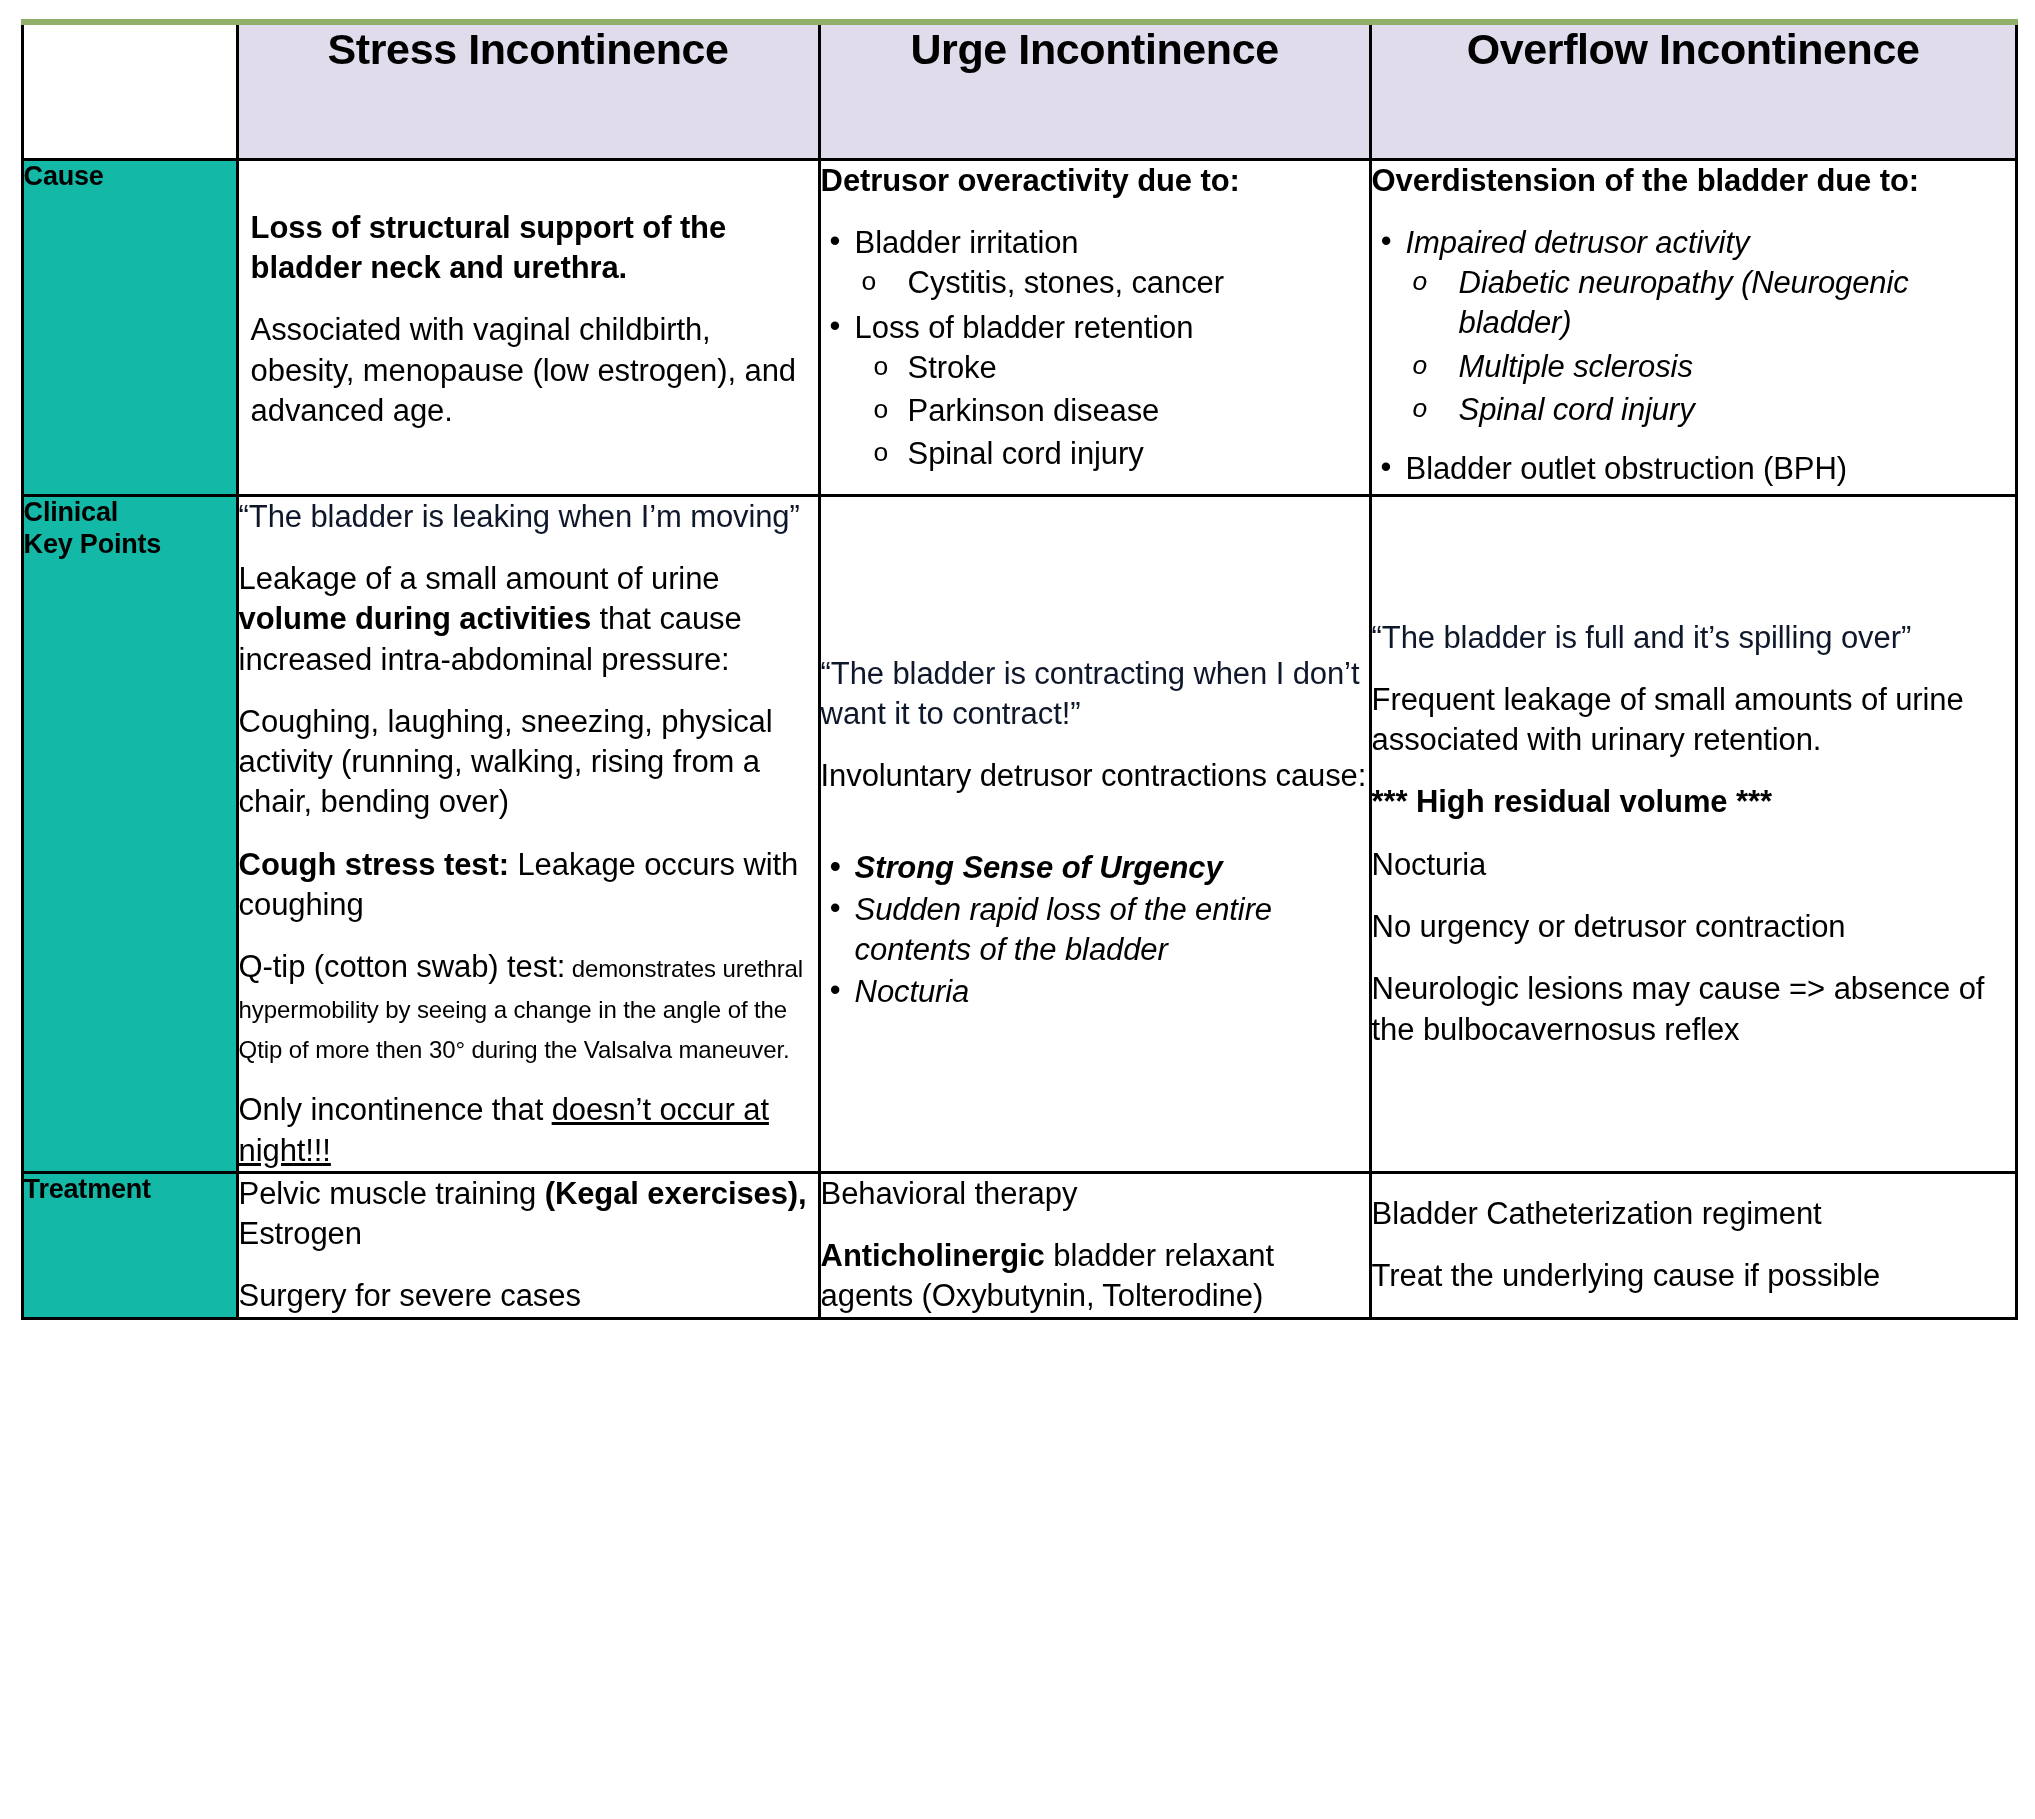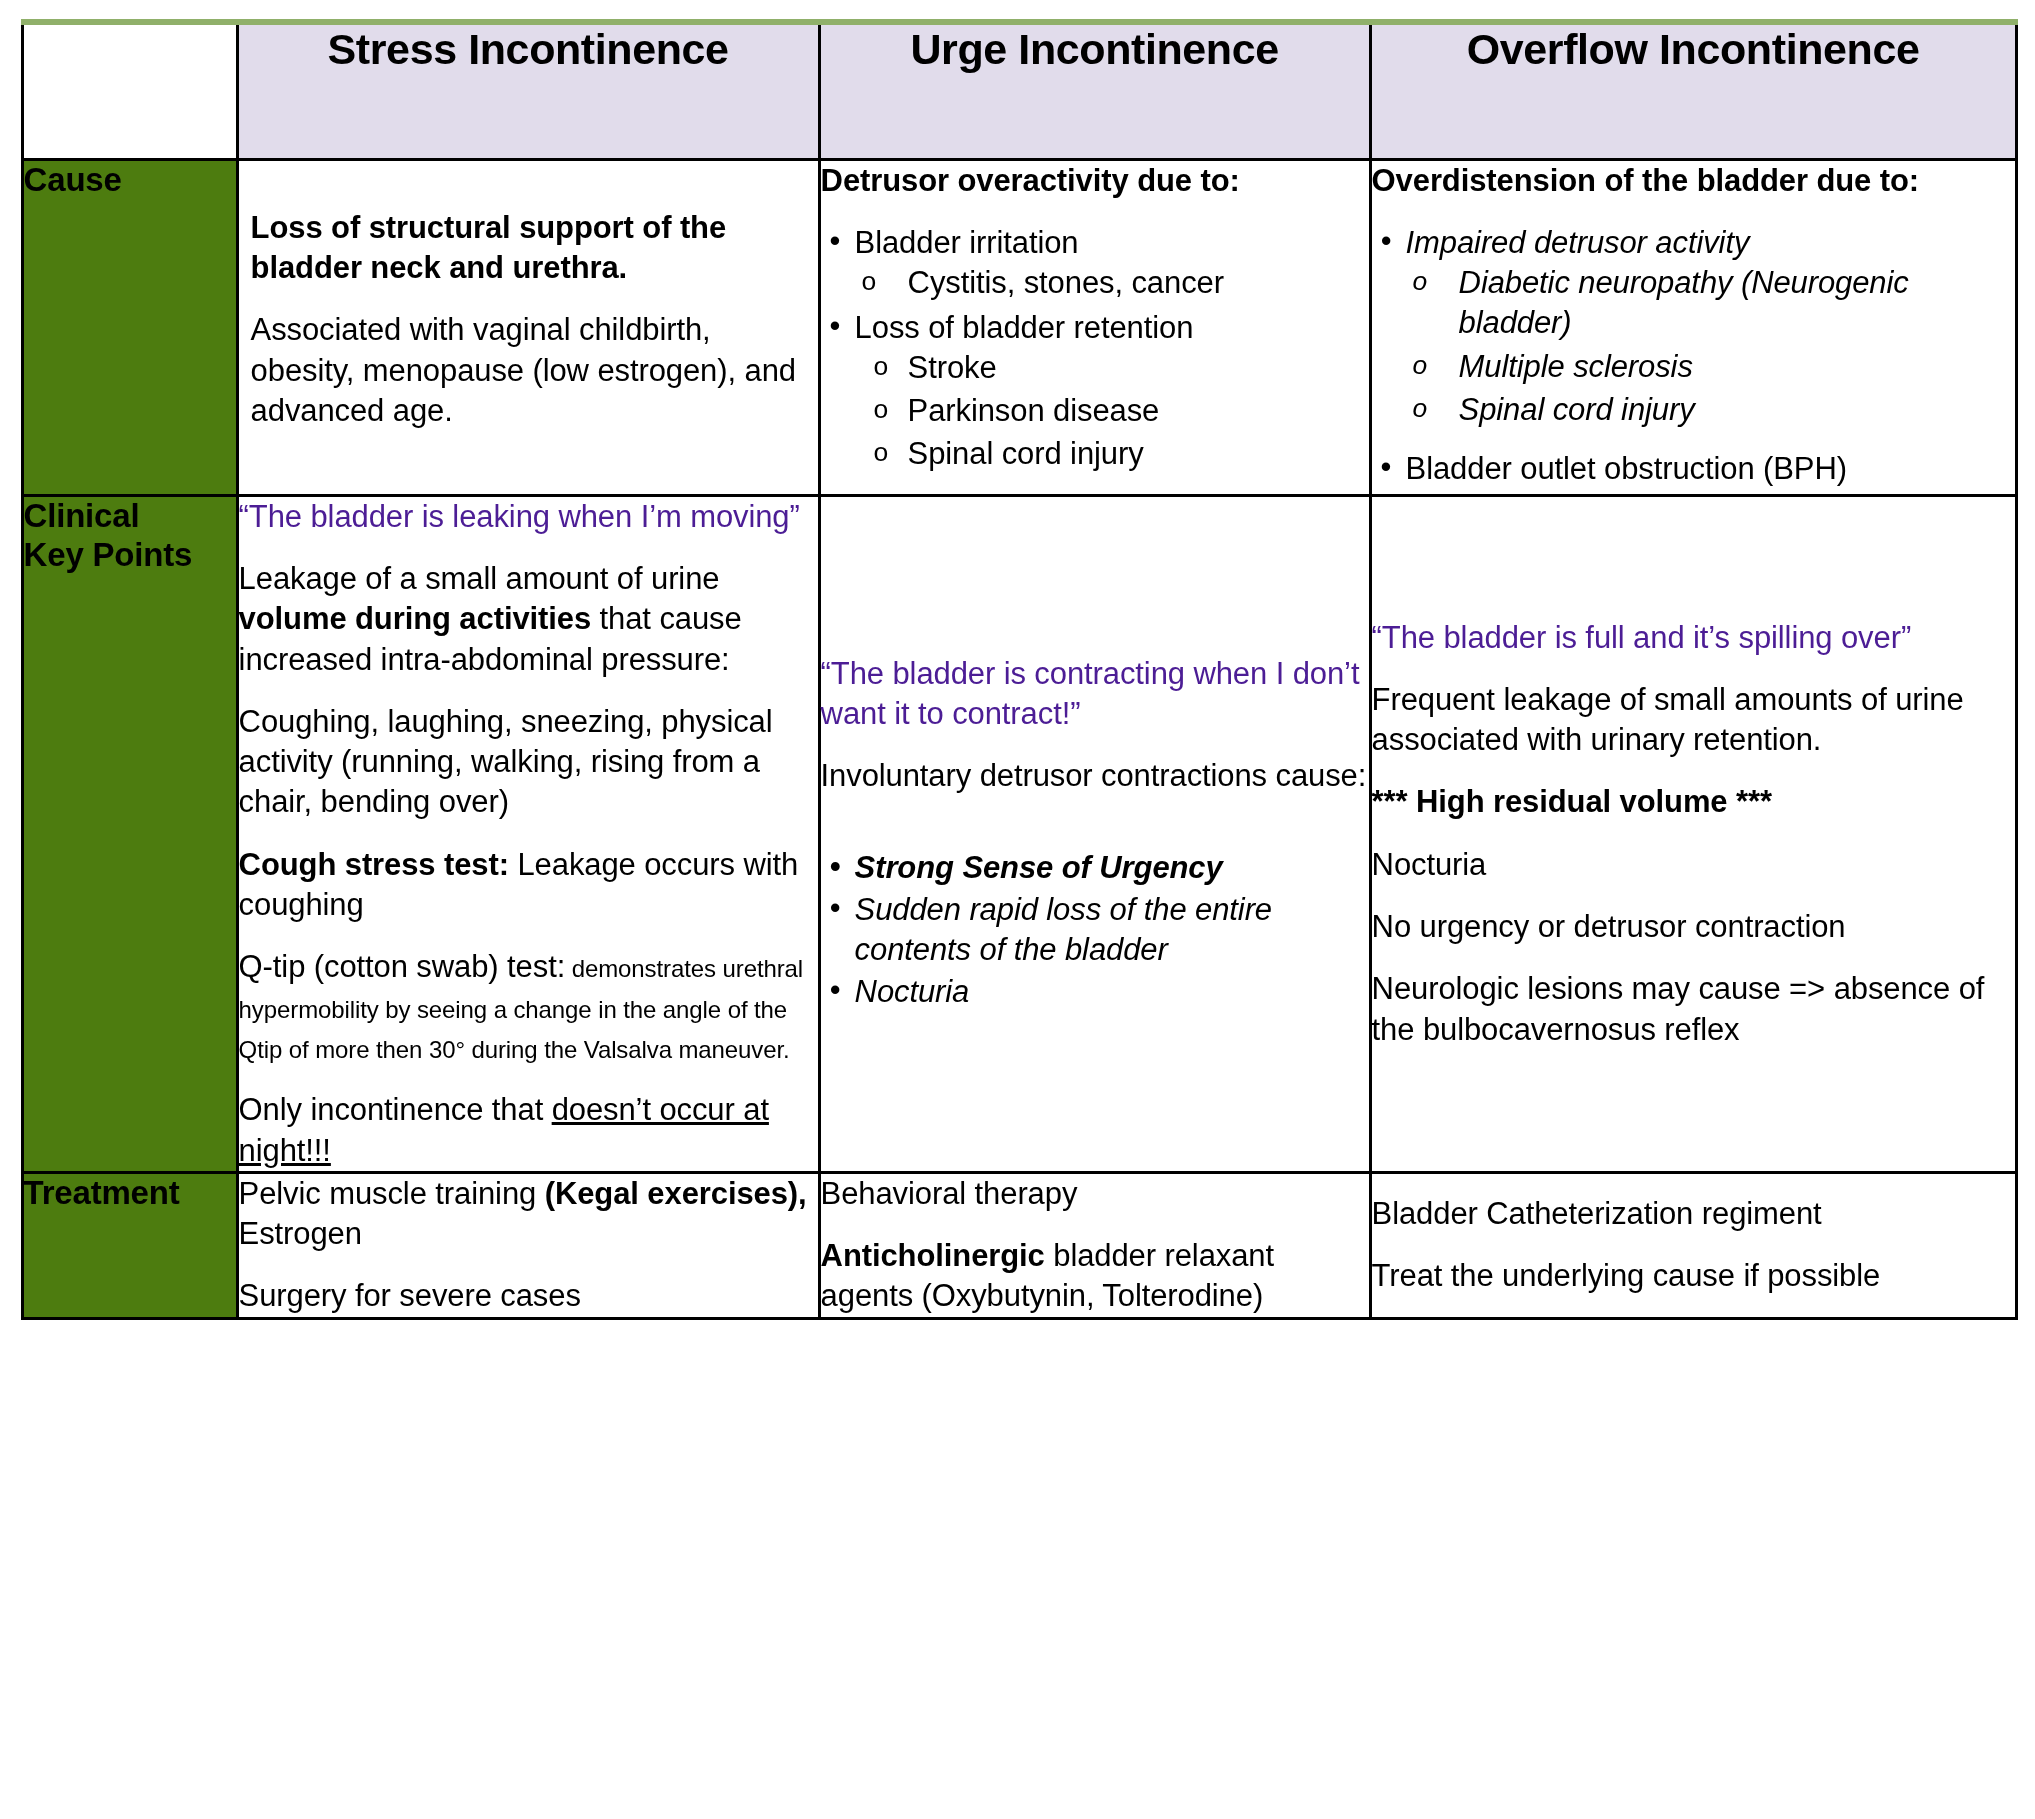--- a/index.html
+++ b/index.html
@@ -53,23 +53,23 @@
     text-align: center;
     vertical-align: middle;
     font-size: 43px;
     font-weight: bold;
     letter-spacing: -0.4px;
     padding: 2.9px 7.4px;
   }
 
   
   td.rowlabel {
-    background: #4d7c0f;
+    background: #14b8a6;
     vertical-align: middle;
-    font-size: 33px;
+    font-size: 27px;
     font-weight: bold;
     padding-left: 16px;
     line-height: 1.18;
     letter-spacing: -0.2px;
   }
 
   
   td.body {
     background: #ffffff;
     font-size: 31px;
@@ -78,21 +78,21 @@
     letter-spacing: -0.1px;
   }
   td.body.pad-mid { padding-top: 17.7px; padding-left: 12px; }
 
   p.para {
     margin: 0 0 22px 0;
   }
   p.para:last-child { margin-bottom: 0; }
 
   .b { font-weight: bold; }
-  .red { color: #4c1d95; }
+  .red { color: #0f172a; }
   .u { text-decoration: underline; }
   .small { font-size: 24px; line-height: 1.30; }
 
   
   ul.bul {
     margin: 0 0 0 0;
     padding: 0 0 0 34px;
     list-style: none;
   }
   ul.bul > li {

